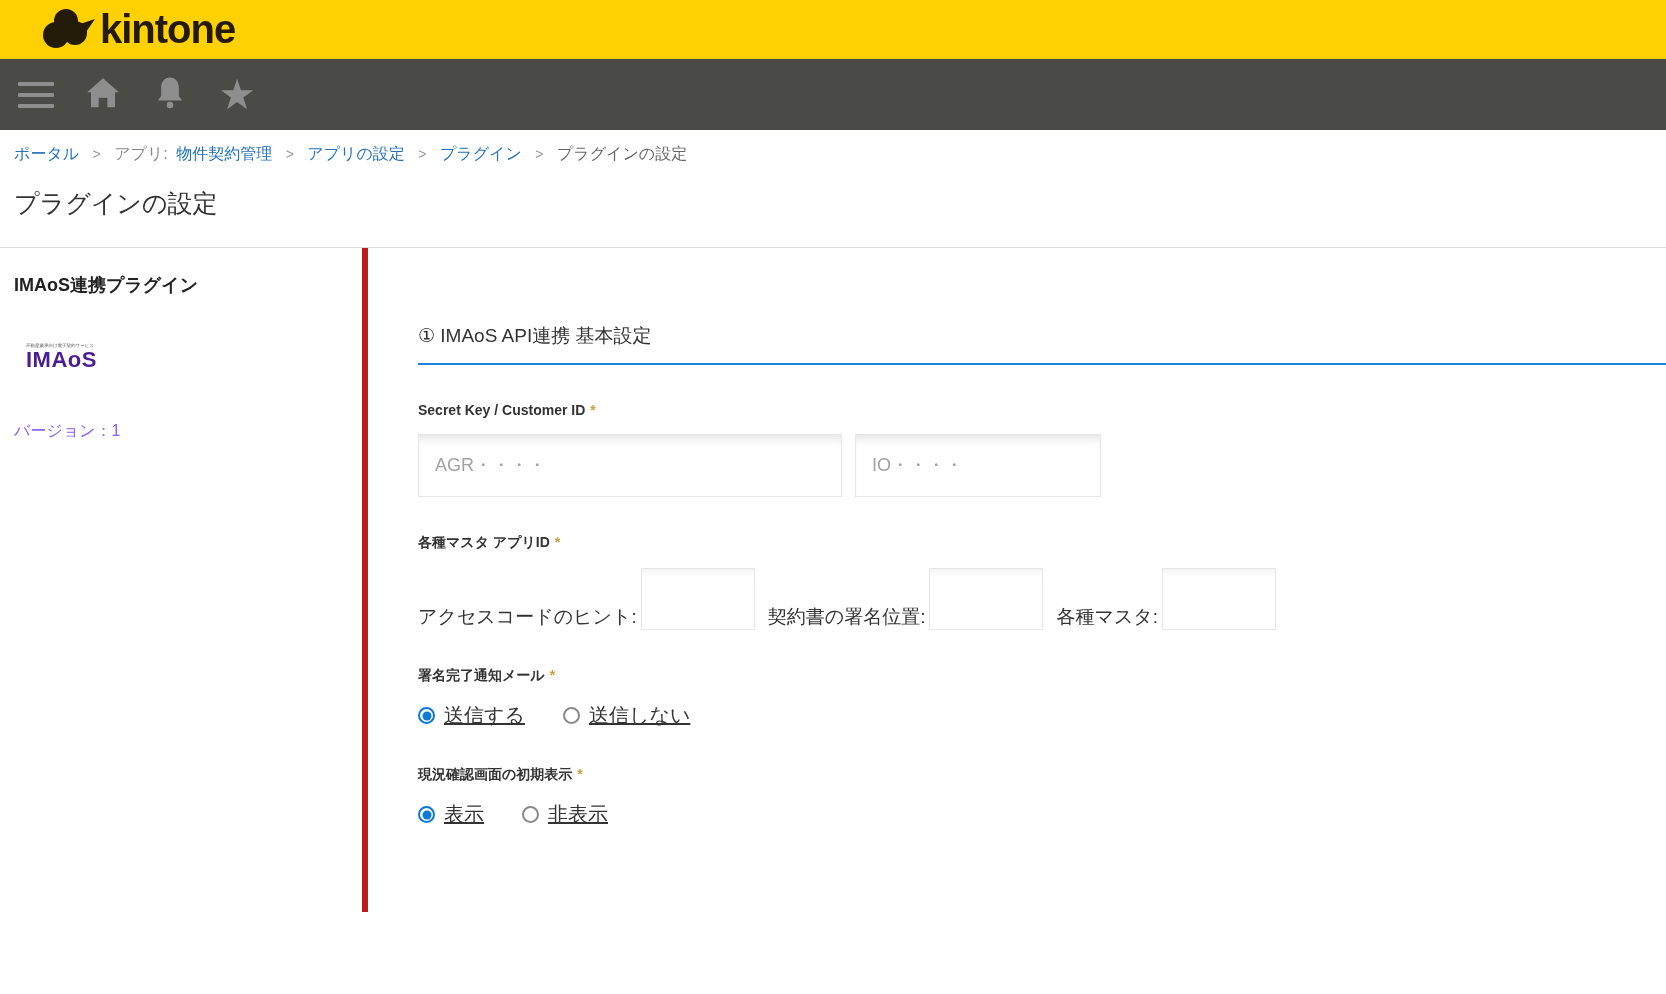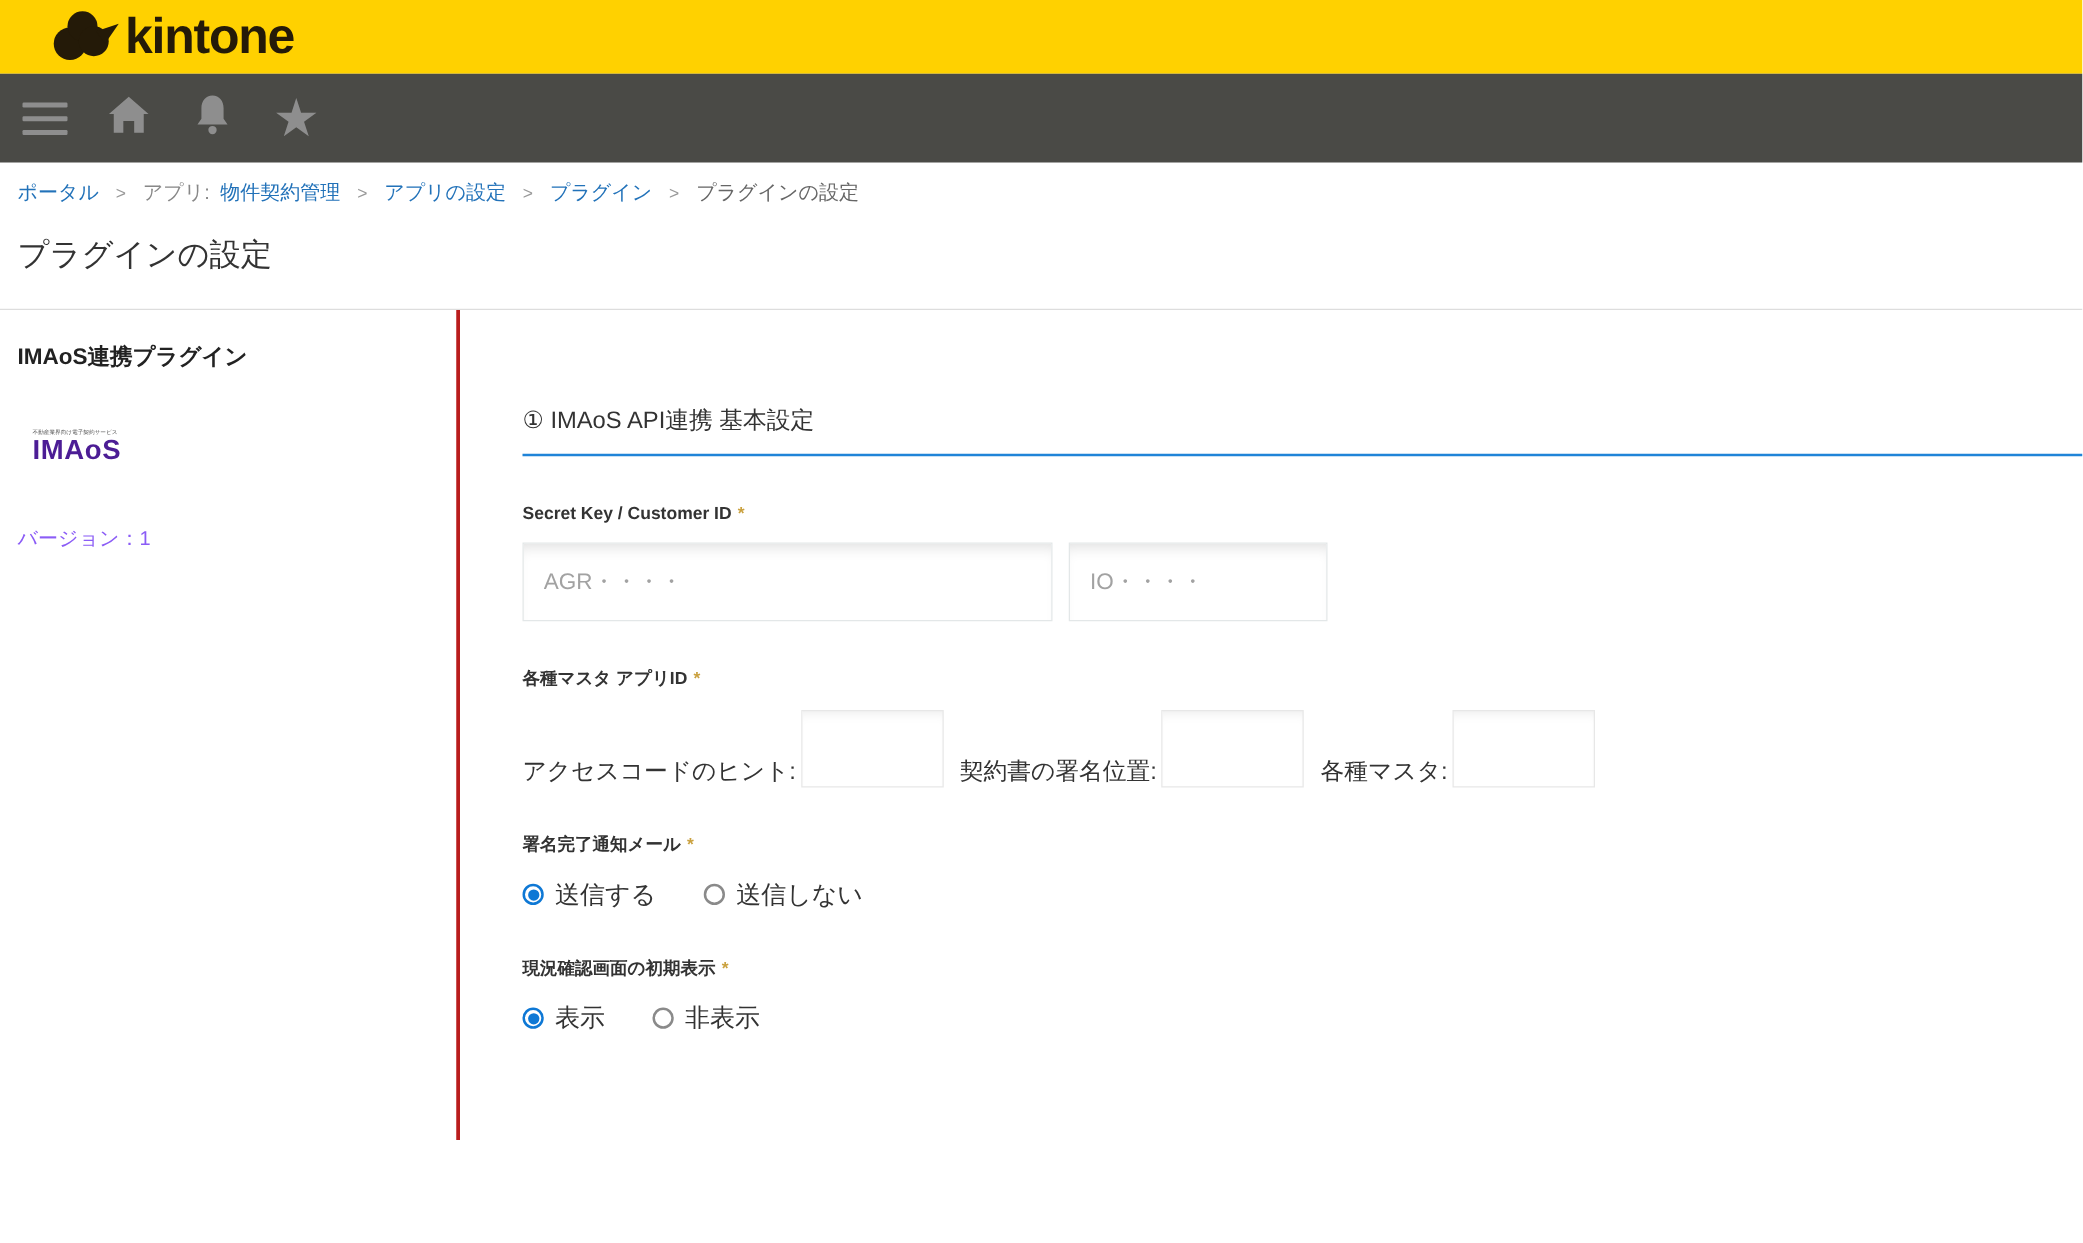--- a/index.html
+++ b/index.html
@@ -25,21 +25,21 @@
   .crumb-sep { color: #999; margin: 0 9px; font-size: 14px; }
   .crumb-prefix { color: #888; margin-right: 4px; }
   .crumb-current { color: #666; }
 
   
   .page-title { font-size: 25px; font-weight: 400; color: #333; margin: 22px 0 0 14px; }
   .page-divider { border-top: 1px solid #ddd; margin-top: 27px; }
 
   
   .content { display: flex; min-height: 664px; }
-  .sidebar { width: 368px; flex: 0 0 368px; border-right: 3px solid #b91c1c; padding: 25px 14px 0 14px; }
+  .sidebar { width: 368px; flex: 0 0 368px; border-right: 6px solid #b91c1c; padding: 25px 14px 0 14px; }
   .plugin-name { font-size: 18px; font-weight: 700; color: #222; }
   .plugin-logo { margin: 46px 0 0 12px; width: 68px; }
   .logo-tagline { font-size: 4.5px; color: #555; letter-spacing: 0; white-space: nowrap; }
   .logo-imaos { font-size: 22px; font-weight: 700; color: #4c1d95; letter-spacing: 0.5px; line-height: 1.05; }
   .version { margin-top: 50px; font-size: 16px; color: #8b5cf6; }
 
   .main { flex: 1 1 auto; padding: 75px 0 0 50px; }
 
   
   .section-title { font-size: 19px; font-weight: 400; color: #333; padding-bottom: 14px; border-bottom: 2px solid #2084d8; }
@@ -49,32 +49,32 @@
 
   .input-row { margin-top: 16px; display: flex; gap: 13px; align-items: flex-end; }
   .text-input {
     height: 63px; border: 1px solid #e3e7e8; background: #fff;
     box-shadow: inset 0 10px 12px -8px rgba(0,0,0,0.14);
     font-size: 18px; color: #333; padding: 0 16px; outline: none;
     font-family: "Liberation Sans", "DejaVu Sans", sans-serif;
   }
   .text-input::placeholder { color: #a2a2a2; }
   .w-secret { width: 424px; }
-  .w-customer { width: 207px; }
+  .w-customer { width: 246px; }
 
   .inline-row { margin-top: 16px; display: flex; align-items: flex-end; font-size: 19px; color: #333; }
   .inline-label { margin-right: 4px; }
   .small-input {
     width: 114px; height: 62px; border: 1px solid #e7e7e7; background: #fff;
     box-shadow: inset 0 8px 10px -8px rgba(0,0,0,0.10);
     margin-right: 13px; font-size: 18px; padding: 0 10px; outline: none;
   }
 
   
-  .radio-row { margin-top: 17px; display: flex; align-items: flex-start; gap: 38px; }
+  .radio-row { margin-top: 17px; display: flex; align-items: flex-start; gap: 38px; text-decoration: underline; }
   .radio-option { display: flex; align-items: center; gap: 9px; font-size: 20px; color: #333; cursor: pointer; }
   .radio { width: 17px; height: 17px; border-radius: 50%; border: 2px solid #8a8a8a; position: relative; flex: 0 0 auto; background: #fff; }
   .radio.checked { border-color: #0e78d5; }
   .radio.checked::after {
     content: ""; position: absolute; left: 50%; top: 50%; transform: translate(-50%,-50%);
     width: 9px; height: 9px; border-radius: 50%; background: #0e78d5;
   }
   .field-block { }
 </style>
 </head>

